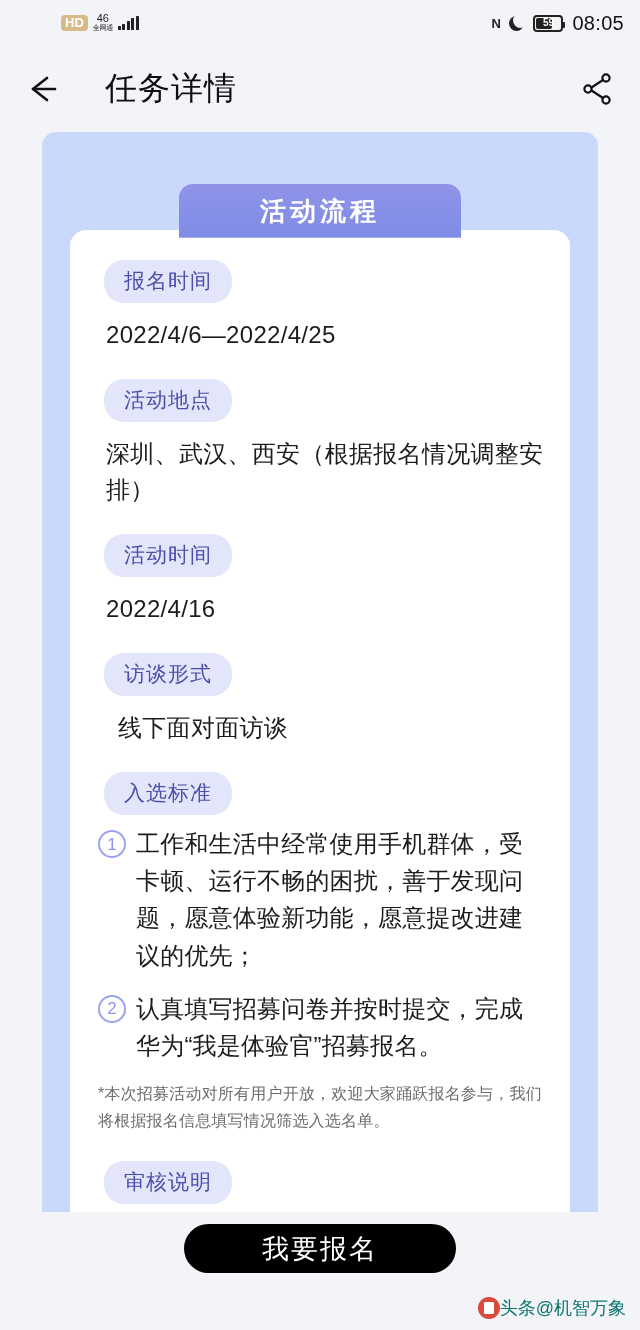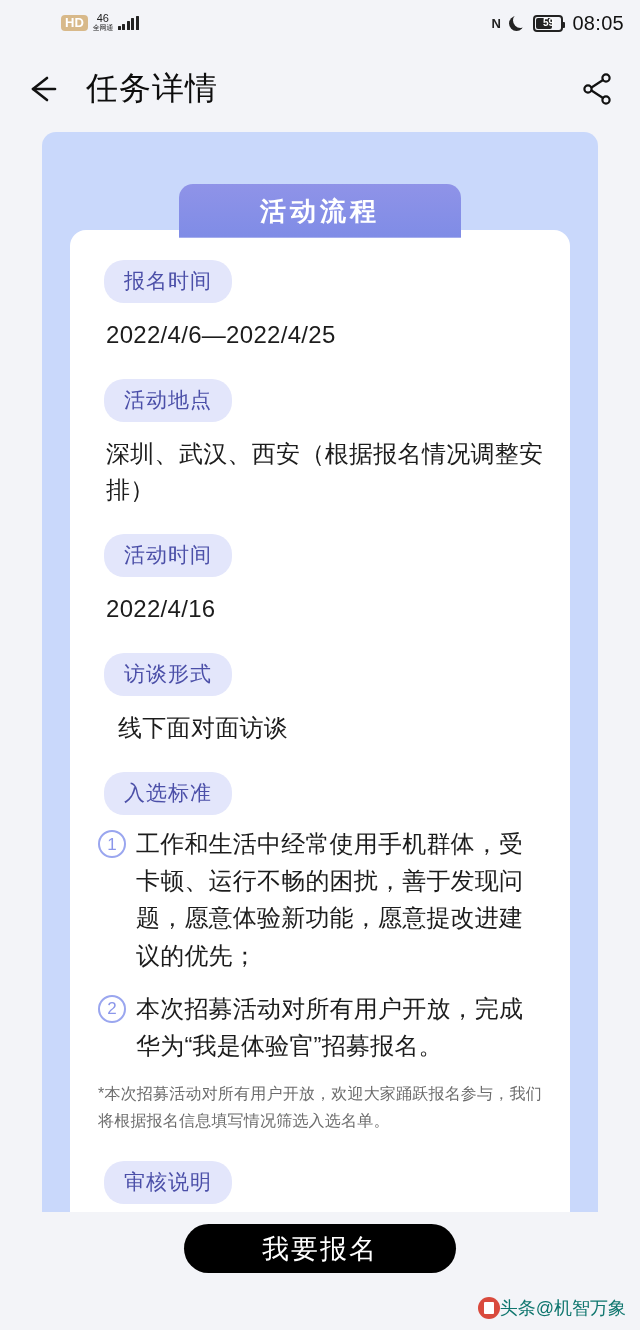--- a/index.html
+++ b/index.html
@@ -86,20 +86,21 @@
     line-height: 1;
   }
   .clock { font-size: 20px; color: #111; letter-spacing: 0.3px; }
 
   
   .navbar {
     height: 86px;
     display:flex; align-items:center;
     padding: 0 22px;
     background: #f3f4f8;
+    gap: 19px;
   }
   .back-arrow {
     width: 42px; height: 42px;
     position: relative;
     flex: 0 0 auto;
     cursor: pointer;
   }
   .back-arrow svg { display:block; }
   .nav-title {
     font-size: 32px;
@@ -339,21 +340,21 @@
           <div class="pill-wrap tight">
             <span class="pill">入选标准</span>
           </div>
           <ol class="numlist">
             <li>
               <span class="num-badge">1</span>
               <span class="li-text">工作和生活中经常使用手机群体，受卡顿、运行不畅的困扰，善于发现问题，愿意体验新功能，愿意提改进建议的优先；</span>
             </li>
             <li>
               <span class="num-badge">2</span>
-              <span class="li-text">本次招募活动对所有用户开放，完成华为“我是体验官”招募报名。</span>
+              <span class="li-text">认真填写招募问卷并按时提交，完成华为“我是体验官”招募报名。</span>
             </li>
           </ol>
           <div class="note">*本次招募活动对所有用户开放，欢迎大家踊跃报名参与，我们将根据报名信息填写情况筛选入选名单。</div>
 
           <div class="pill-wrap tight">
             <span class="pill">审核说明</span>
           </div>
 
         </div>
       </div>

